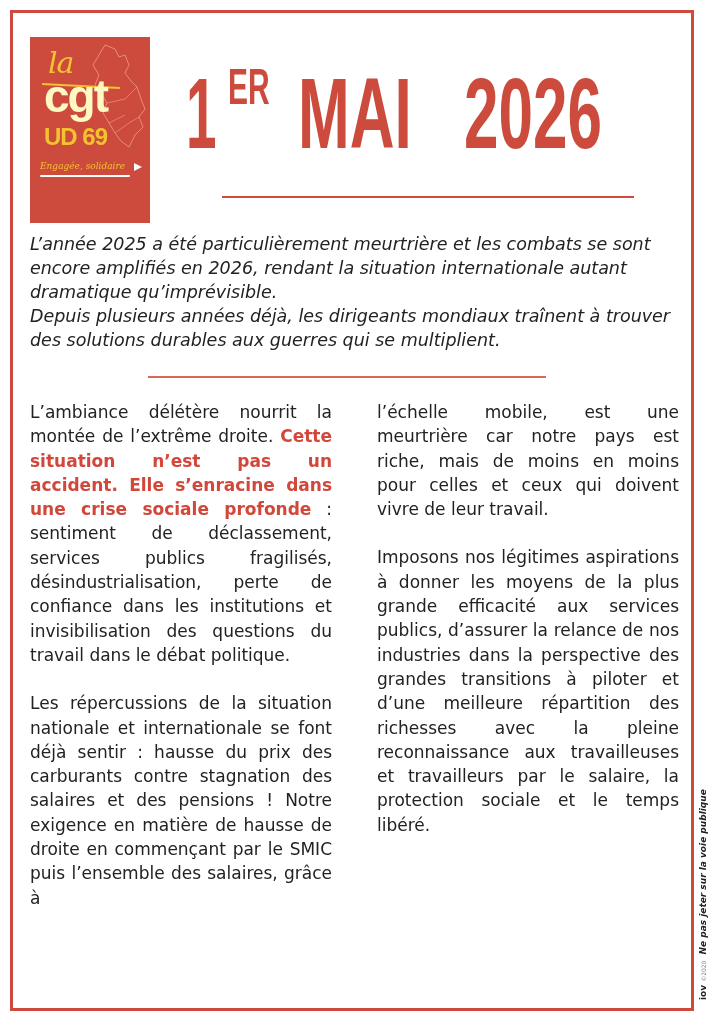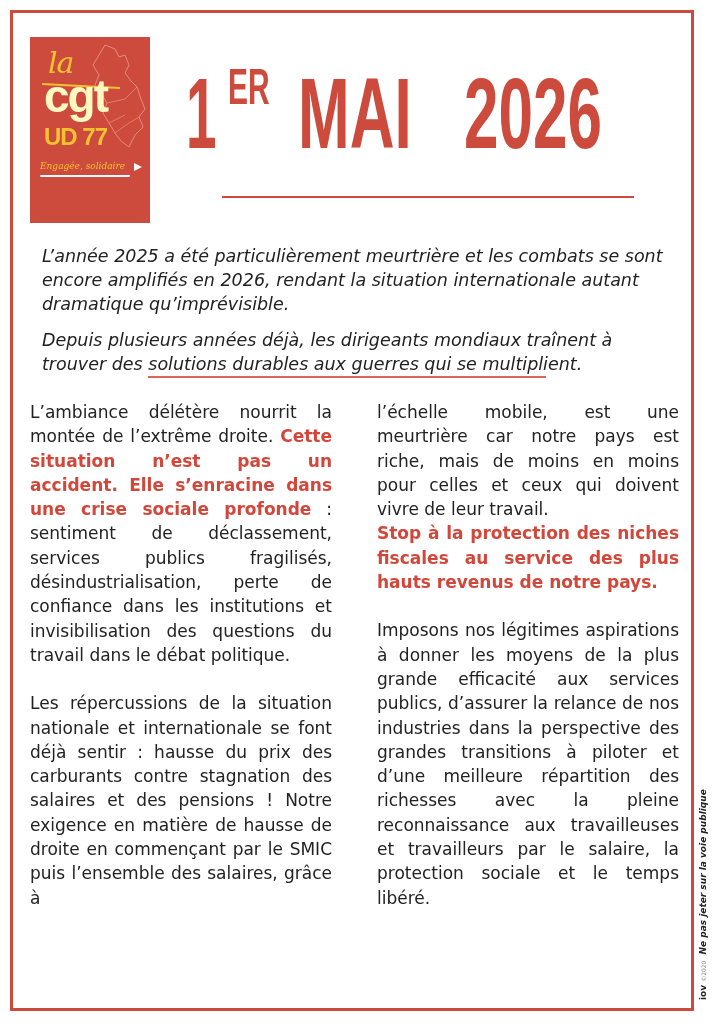--- a/index.html
+++ b/index.html
@@ -33,21 +33,21 @@
     .t-mai { position: absolute; left: 112px; top: 6px; font-family: "Liberation Sans", sans-serif; font-weight: 700;
              font-size: 100px; line-height: 90px; color: #cc4b3c; transform: scaleX(0.62); transform-origin: left top;
              white-space: nowrap; }
     .t-year { position: absolute; left: 278px; top: 6px; font-family: "Liberation Sans", sans-serif; font-weight: 700;
               font-size: 100px; line-height: 90px; color: #cc4b3c; transform: scaleX(0.62); transform-origin: left top;
               white-space: nowrap; }
 
     .rule1 { position: absolute; left: 222px; top: 196px; width: 412px; height: 2px; background: #cc4b3c; }
     .intro { position: absolute; left: 30px; top: 232px; width: 655px; font-style: italic;
              font-family: "DejaVu Sans", sans-serif; font-size: 17.5px; line-height: 24px; color: #222222; }
-    .intro p { margin: 12px; }
+    .intro p { margin: 0; }
     .rule2 { position: absolute; left: 148px; top: 376px; width: 398px; height: 2px; background: #d9675a; }
 
     .col { position: absolute; top: 400px; width: 302px; font-family: "DejaVu Sans", sans-serif;
            font-size: 17px; line-height: 24.3px; text-align: justify; color: #222222; }
     .col p { margin: 0; }
     .col .gap { height: 24px; }
     .col-left { left: 30px; }
     .col-right { left: 377px; }
     .red { color: #d2473a; font-weight: 700; }
     .bold { font-weight: 400; }
@@ -64,21 +64,21 @@
 <div class="frame"></div>
 
 <div class="logo">
   <svg class="map" viewBox="0 0 62 110">
     <path d="M20 2 L30 6 L34 14 L40 12 L44 22 L40 30 L46 38 L52 44 L56 56 L60 66 L54 74 L58 84 L50 92 L44 104 L36 98 L30 90 L24 80 L18 70 L22 60 L16 50 L10 42 L14 32 L8 22 L14 12 Z" fill="none" stroke="#e98a7f" stroke-width="1"></path>
     <path d="M22 60 L40 56 L52 44 M30 90 L44 80 L54 74 M24 80 L40 72" fill="none" stroke="#e98a7f" stroke-width="0.8"></path>
   </svg>
   <span class="la">la</span>
   <span class="la-line"></span>
   <span class="cgt">cgt</span>
-  <span class="ud">UD 77</span>
+  <span class="ud">UD 69</span>
   <span class="tag">Engagée, solidaire</span>
   <span class="tag-arrow"></span>
   <span class="tag-line"></span>
 </div>
 
 <div class="title-wrap">
   <span class="t-one">1</span>
   <span class="t-er">ER</span>
   <span class="t-mai">MAI</span>
   <span class="t-year">2026</span>
@@ -94,20 +94,19 @@
 <div class="rule2"></div>
 
 <div class="col col-left">
   <p><span>L’ambiance délétère nourrit la montée de l’extrême droite. </span><span class="red">Cette situation n’est pas un accident. Elle s’enracine dans une crise sociale profonde</span><span> : sentiment de déclassement, services publics fragilisés, désindustrialisation, perte de confiance dans les institutions et invisibilisation des questions du travail dans le débat politique.</span></p>
   <div class="gap"></div>
   <p><span class="bold">Les répercussions de la situation nationale et internationale se font déjà sentir : hausse du prix des carburants contre stagnation des salaires et des pensions !</span><span> Notre exigence en matière de hausse de droite en commençant par le SMIC puis l’ensemble des salaires, grâce à</span></p>
 </div>
 
 <div class="col col-right">
   <p><span>l’échelle mobile, est une meurtrière car notre pays est riche, mais de moins en moins pour celles et ceux qui doivent vivre de leur travail.</span></p>
-  <p><span class="red">Stop à la protection des niches fiscales au service des plus hauts revenus de notre pays.</span></p>
   <div class="gap"></div>
   <p><span class="bold">Imposons nos légitimes aspirations</span><span> à donner les moyens de la plus grande efficacité aux services publics, d’assurer la relance de nos industries dans la perspective des grandes transitions à piloter et d’une meilleure répartition des richesses avec la pleine reconnaissance aux travailleuses et travailleurs par le salaire, la protection sociale et le temps libéré.</span></p>
 </div>
 
 <div class="side-note">
   <span class="iov">iov</span><span class="copy">©2020</span><span>Ne pas jeter sur la voie publique</span>
 </div>
 
 </body></html>

